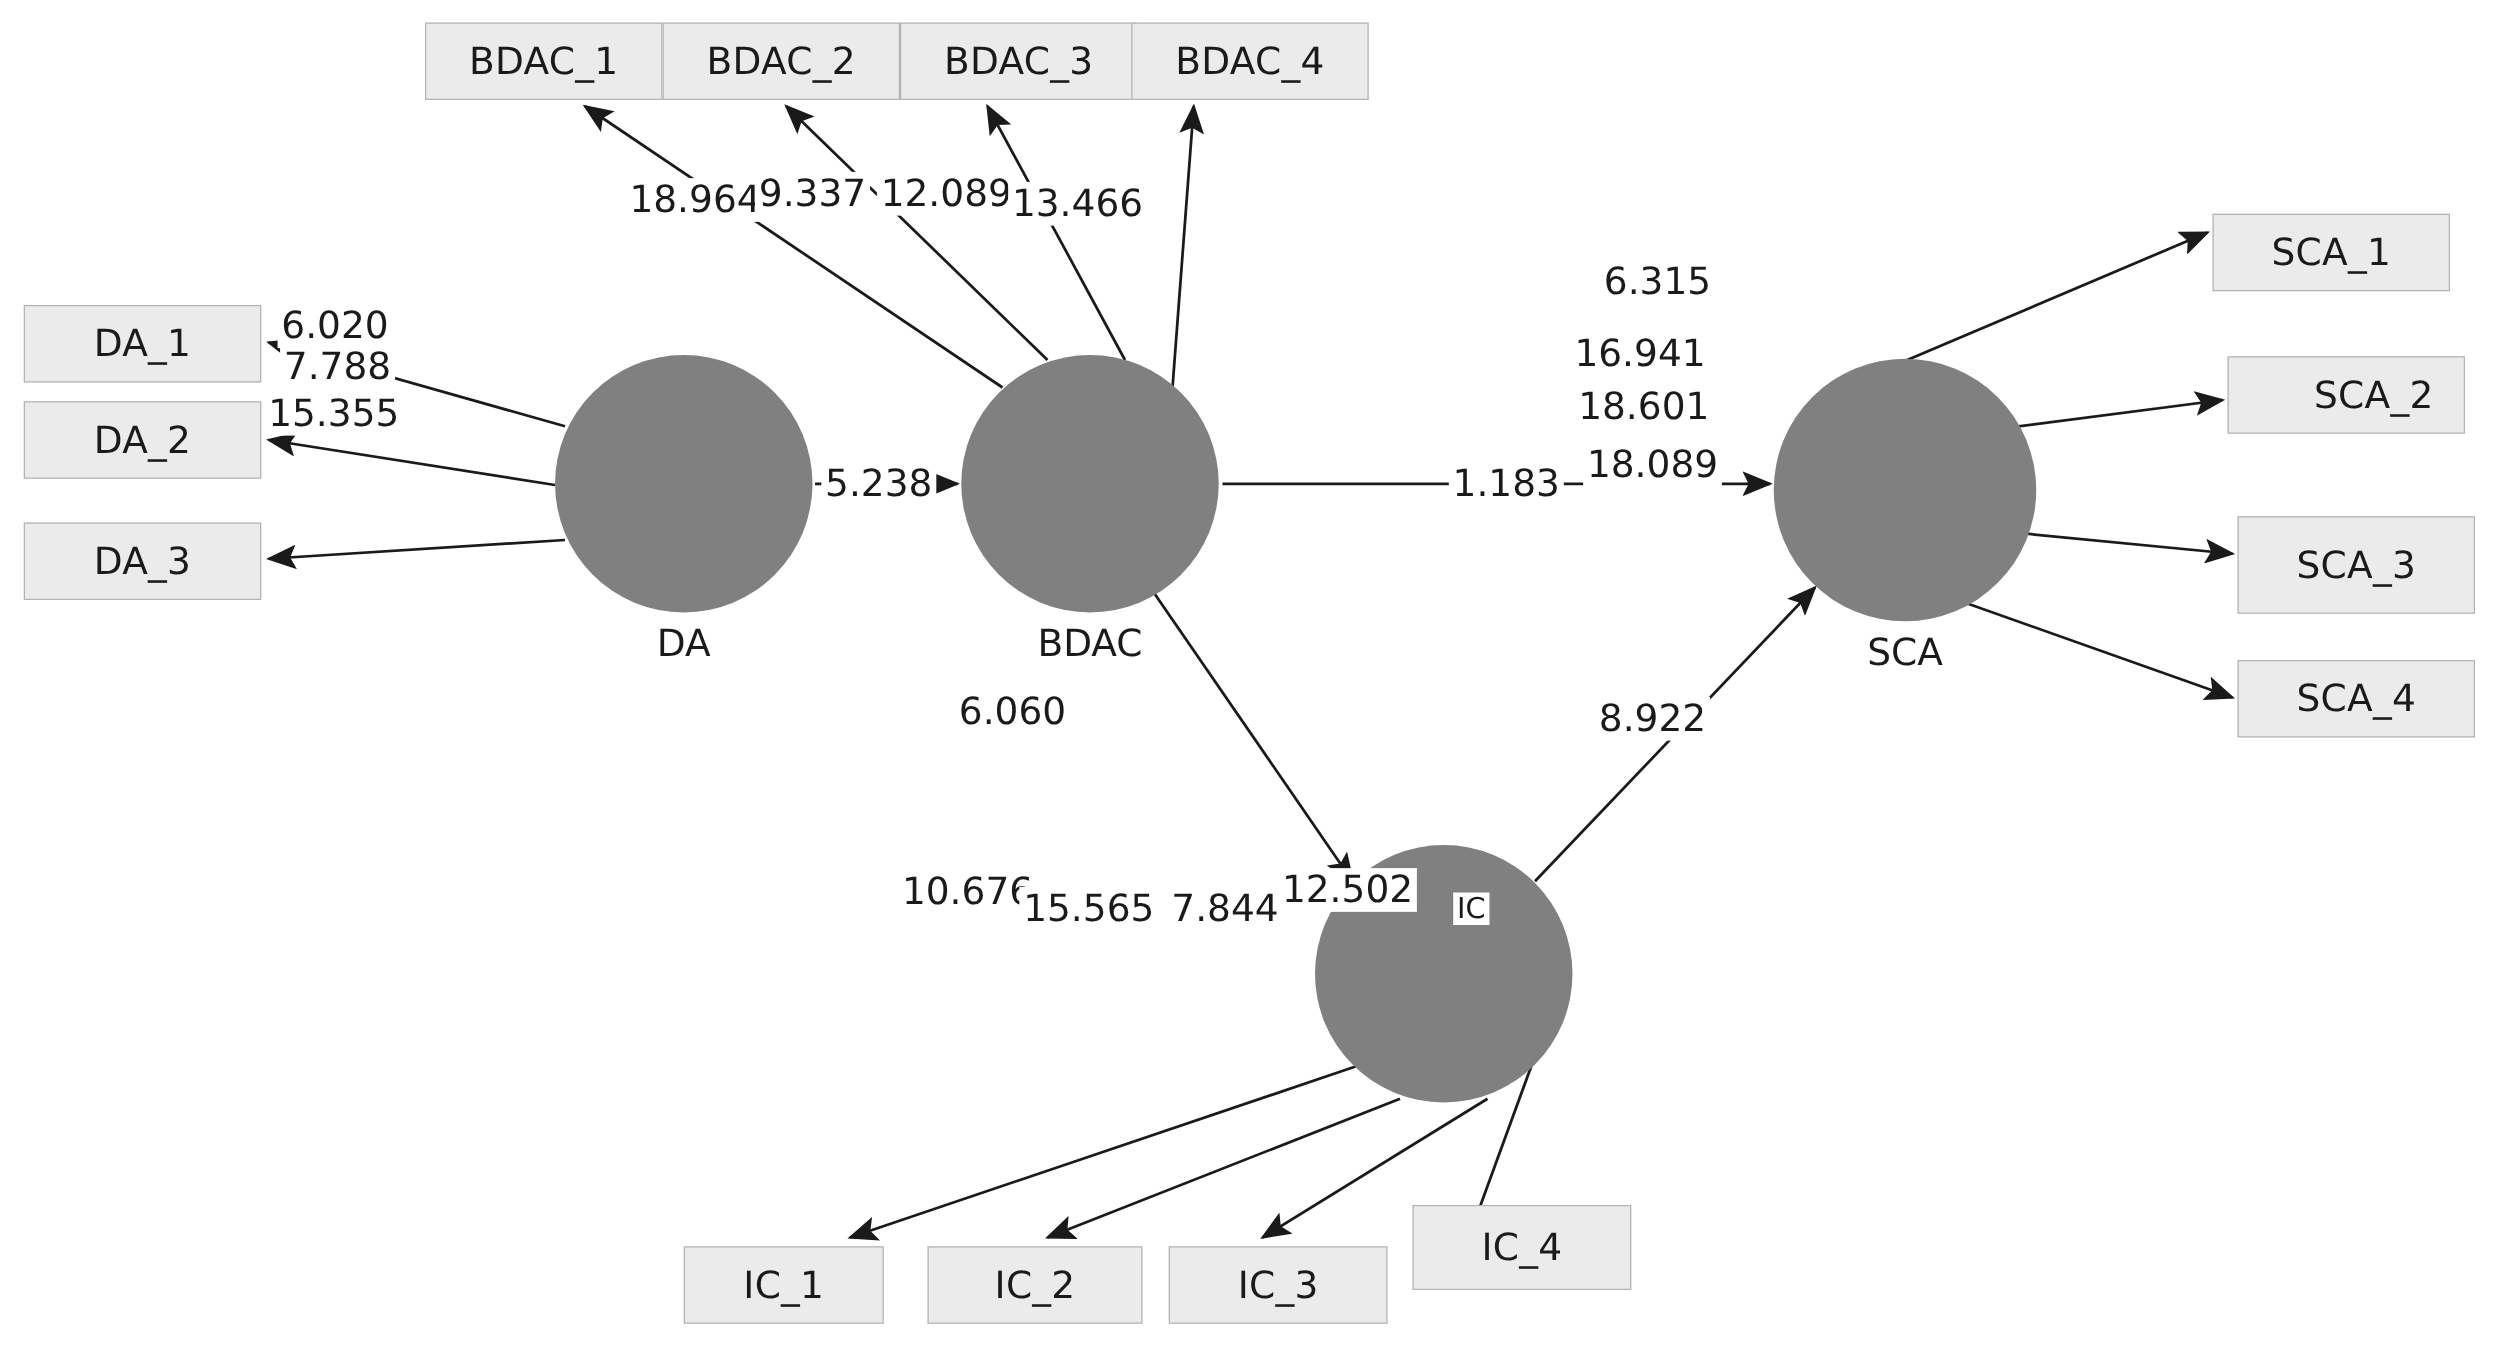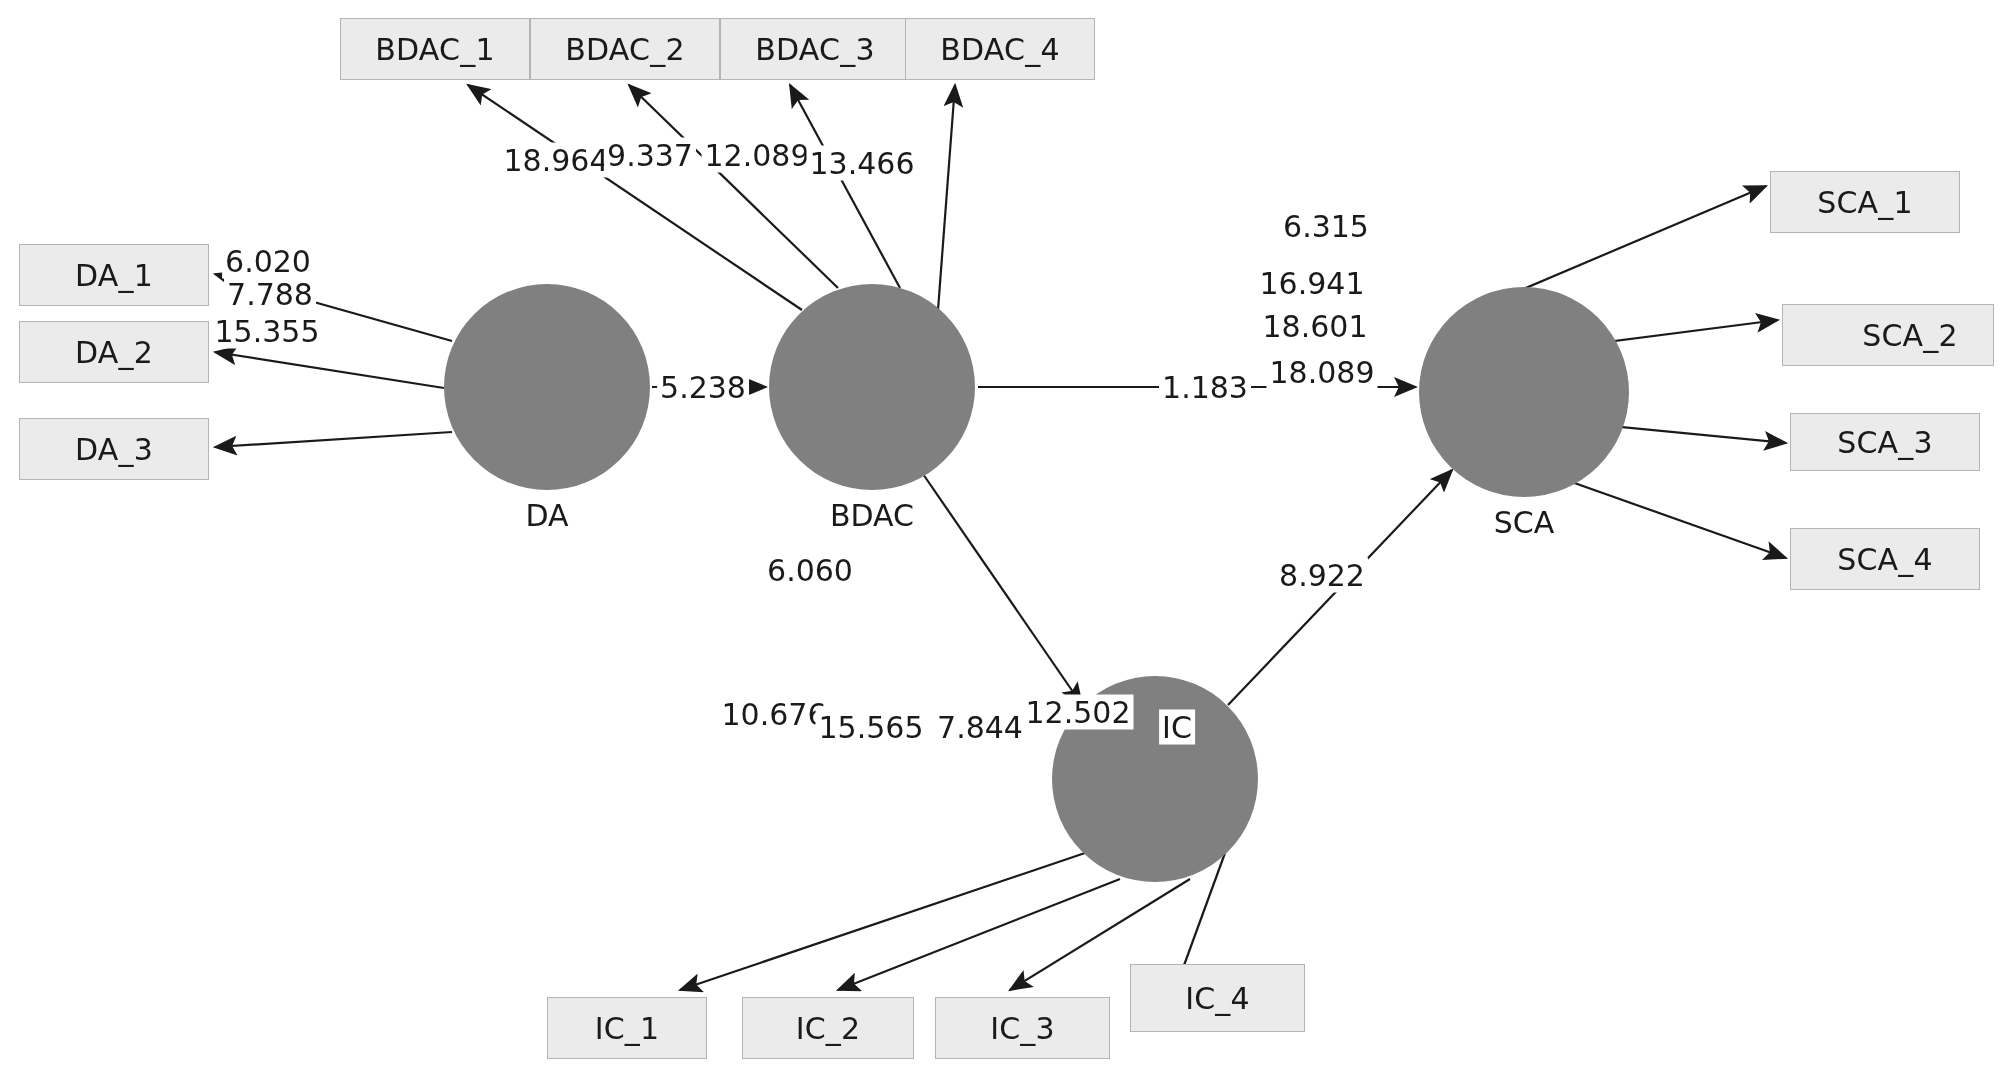--- a/index.html
+++ b/index.html
@@ -34,21 +34,21 @@
     color:#1a1a1a;
     font-size:30px;
     white-space:nowrap;
     background:#ffffff;
     padding:0 3px;
     transform:translate(-50%,-50%);
   }
   .ic-inline-label{
     position:absolute;
     color:#1a1a1a;
-    font-size:30px;
+    font-size:23px;
     white-space:nowrap;
     background:#ffffff;
     padding:0 3px;
     transform:translate(-50%,-50%);
   }
 </style>
 </head>
 <body>
 
 <div id="stage">
@@ -90,22 +90,22 @@
 
   <div id="indicator-layer">
       <div class="indicator-box" style="left: 19px; top: 244px; width: 190px; height: 62px;">DA_1</div>
       <div class="indicator-box" style="left: 19px; top: 321px; width: 190px; height: 62px;">DA_2</div>
       <div class="indicator-box" style="left: 19px; top: 418px; width: 190px; height: 62px;">DA_3</div>
       <div class="indicator-box" style="left: 340px; top: 18px; width: 190px; height: 62px;">BDAC_1</div>
       <div class="indicator-box" style="left: 530px; top: 18px; width: 190px; height: 62px;">BDAC_2</div>
       <div class="indicator-box" style="left: 720px; top: 18px; width: 190px; height: 62px;">BDAC_3</div>
       <div class="indicator-box" style="left: 905px; top: 18px; width: 190px; height: 62px;">BDAC_4</div>
       <div class="indicator-box" style="left: 1770px; top: 158px; width: 190px; height: 62px; margin-top: 13px;">SCA_1</div>
-      <div class="indicator-box" style="left: 1782px; top: 304px; width: 212px; height: 62px; padding-left: 44px;">SCA_2</div>
-      <div class="indicator-box" style="left: 1790px; top: 413px; width: 190px; height: 58px;">SCA_3</div>
+      <div class="indicator-box" style="left: 1782px; top: 285px; width: 190px; height: 62px; padding-left: 44px;">SCA_2</div>
+      <div class="indicator-box" style="left: 1790px; top: 413px; width: 190px; height: 78px;">SCA_3</div>
       <div class="indicator-box" style="left: 1790px; top: 528px; width: 190px; height: 62px;">SCA_4</div>
       <div class="indicator-box" style="left: 547px; top: 997px; width: 160px; height: 62px;">IC_1</div>
       <div class="indicator-box" style="left: 742px; top: 997px; width: 172px; height: 62px;">IC_2</div>
       <div class="indicator-box" style="left: 935px; top: 997px; width: 175px; height: 62px;">IC_3</div>
       <div class="indicator-box" style="left: 1130px; top: 964px; width: 175px; height: 68px;">IC_4</div>
     </div>
 
   <div id="construct-label-layer">
       <div class="construct-label" style="left: 547px; top: 498px;">DA</div>
       <div class="construct-label" style="left: 872px; top: 498px;">BDAC</div>

